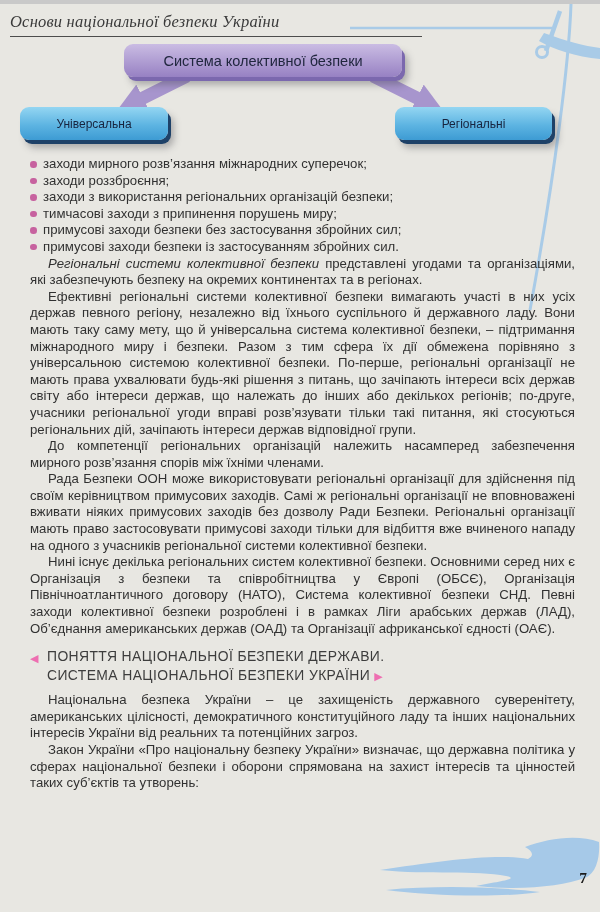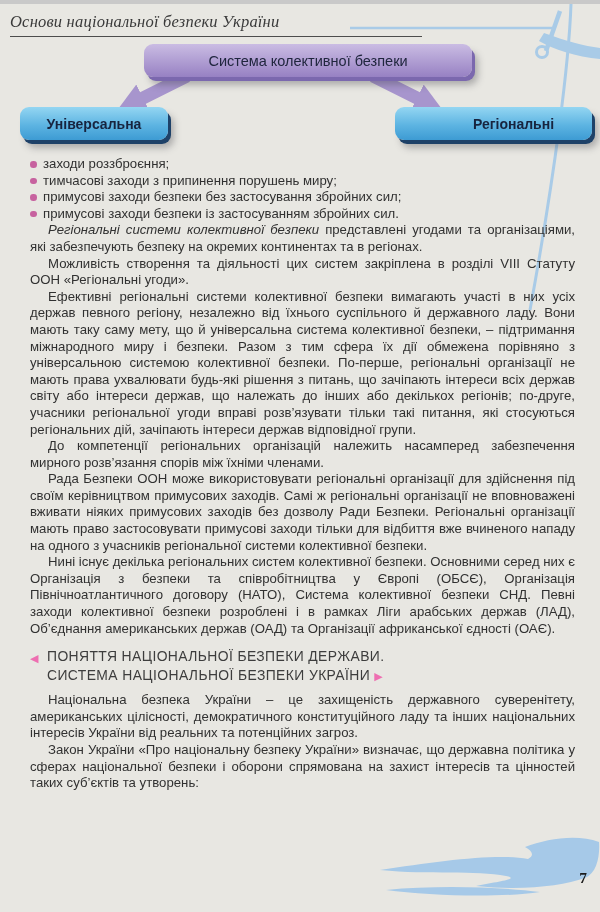--- a/index.html
+++ b/index.html
@@ -19,33 +19,33 @@
   
   .saber { position:absolute; top:0; right:0; width:260px; height:312px; pointer-events:none; }
   
   .diagram { position:absolute; top:34px; left:0; width:600px; height:118px; }
   .diagram svg.arrows { position:absolute; inset:0; }
   .dg-box {
     position:absolute; display:flex; align-items:center; justify-content:center;
     border-radius:9px; text-align:center;
   }
   .dg-root {
-    left:144px; top:6px; width:328px; height:33px;
+    left:124px; top:6px; width:278px; height:33px;
     background:linear-gradient(#cabce3, #9781c3);
     box-shadow:3px 4px 0 #7b68ae, 6px 8px 7px rgba(60,60,70,0.35);
     font-size:14.5px; color:#20263e;text-align:center;
   }
   .dg-child {
     top:69px; height:33px;
     background:linear-gradient(#94d6f2 0%, #5db4e2 55%, #3d9bd3 100%);
     box-shadow:3px 4px 0 #1e4168, 6px 8px 7px rgba(60,60,70,0.35);
-    font-weight:700; font-size:14px; color:#17243f;
+    font-weight:400; font-size:12px; color:#17243f;
   }
   .dg-child.left  { left:20px;  width:148px; }
-  .dg-child.right { left:395px; width:157px;padding-left:40px; }
+  .dg-child.right { left:395px; width:157px; }
   
   .body-text {
     position:absolute; top:152px; left:30px; width:545px;
     font-size:13.2px; line-height:16.6px; text-align:justify;
   }
   .body-text p { margin:0; text-indent:18px; }
   ul.bullets { margin:0; padding:0; list-style:none; }
   ul.bullets li { position:relative; padding-left:13px; }
   .dot {
     position:absolute; left:0; top:5px; width:6.5px; height:6.5px;
@@ -99,28 +99,29 @@
     <div class="dg-box dg-child left">
       <span>Універсальна</span>
     </div>
     <div class="dg-box dg-child right">
       <span>Регіональні</span>
     </div>
   </div>
 
   <div class="body-text">
     <ul class="bullets" id="bullet-list">
+        <li><span class="dot"></span>заходи мирного розв’язання міжнародних суперечок;</li>
         <li><span class="dot"></span>заходи роззброєння;</li>
+        <li><span class="dot"></span>заходи з використання регіональних організацій безпеки;</li>
         <li><span class="dot"></span>тимчасові заходи з припинення порушень миру;</li>
         <li><span class="dot"></span>примусові заходи безпеки без застосування збройних сил;</li>
         <li><span class="dot"></span>примусові заходи безпеки із застосуванням збройних сил.</li>
       </ul>
     <div id="paragraphs">
         <p><em>Регіональні системи колективної безпеки</em> представлені угодами та організаціями, які забезпечують безпеку на окремих континентах та в регіонах.</p>
-        <p>Можливість створення та діяльності цих систем закріплена в розділі VIII Статуту ООН «Регіональні угоди».</p>
         <p>Ефективні регіональні системи колективної безпеки вимагають участі в них усіх держав певного регіону, незалежно від їхнього суспільного й державного ладу. Вони мають таку саму мету, що й універсальна система колективної безпеки, – підтримання міжнародного миру і безпеки. Разом з тим сфера їх дії обмежена порівняно з універсальною системою колективної безпеки. По-перше, регіональні організації не мають права ухвалювати будь-які рішення з питань, що зачіпають інтереси всіх держав світу або інтереси держав, що належать до інших або декількох регіонів; по-друге, учасники регіональної угоди вправі розв’язувати тільки такі питання, які стосуються регіональних дій, зачіпають інтереси держав відповідної групи.</p>
         <p>До компетенції регіональних організацій належить насамперед забезпечення мирного розв’язання спорів між їхніми членами.</p>
         <p>Рада Безпеки ООН може використовувати регіональні організації для здійснення під своїм керівництвом примусових заходів. Самі ж регіональні організації не вповноважені вживати ніяких примусових заходів без дозволу Ради Безпеки. Регіональні організації мають право застосовувати примусові заходи тільки для відбиття вже вчиненого нападу на одного з учасників регіональної системи колективної безпеки.</p>
         <p>Нині існує декілька регіональних систем колективної безпеки. Основними серед них є Організація з безпеки та співробітництва у Європі (ОБСЄ), Організація Північноатлантичного договору (НАТО), Система колективної безпеки СНД. Певні заходи колективної безпеки розроблені і в рамках Ліги арабських держав (ЛАД), Об’єднання американських держав (ОАД) та Організації африканської єдності (ОАЄ).</p>
       </div>
 
     <h2 class="section-heading">
       <span class="tri tri-left">◀</span>
       <span>ПОНЯТТЯ НАЦІОНАЛЬНОЇ БЕЗПЕКИ ДЕРЖАВИ.</span><br>
       <span>СИСТЕМА НАЦІОНАЛЬНОЇ БЕЗПЕКИ УКРАЇНИ</span>

